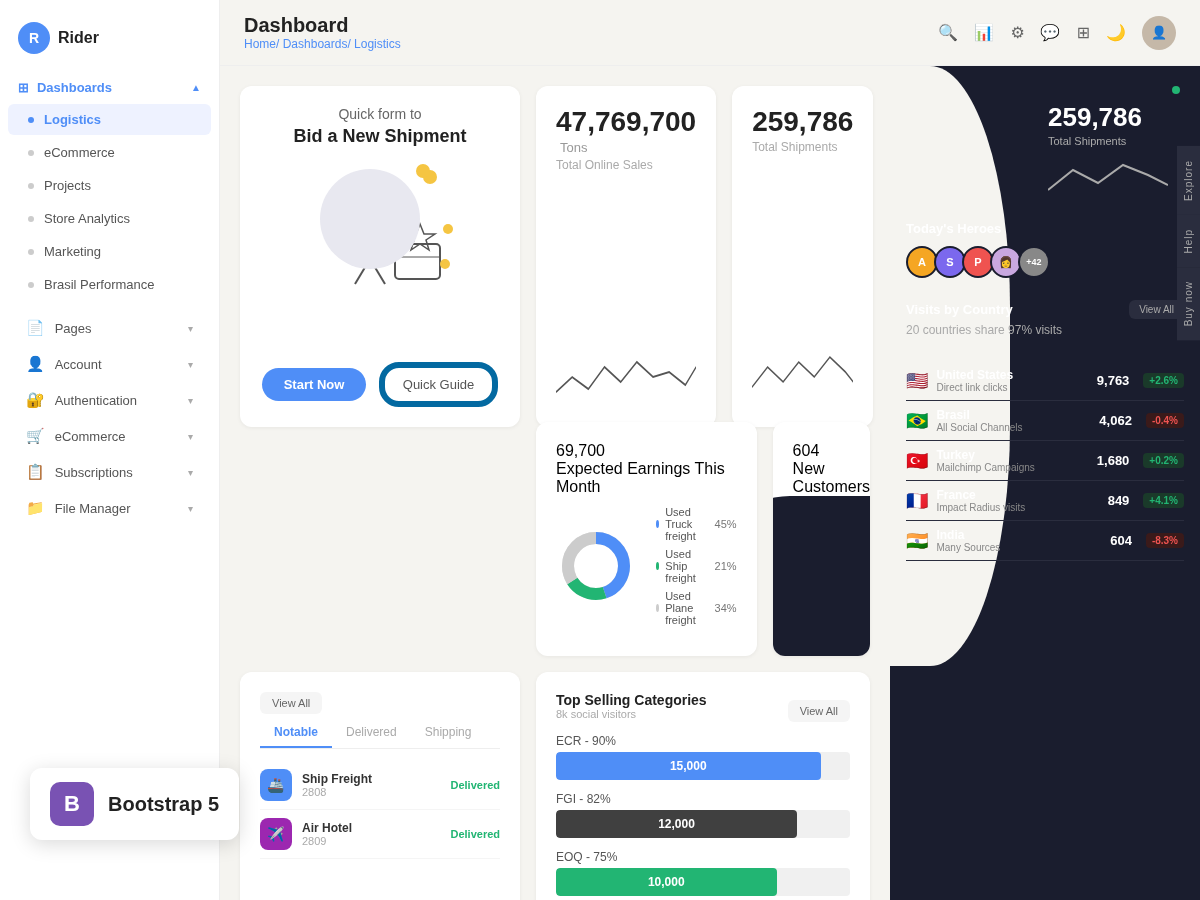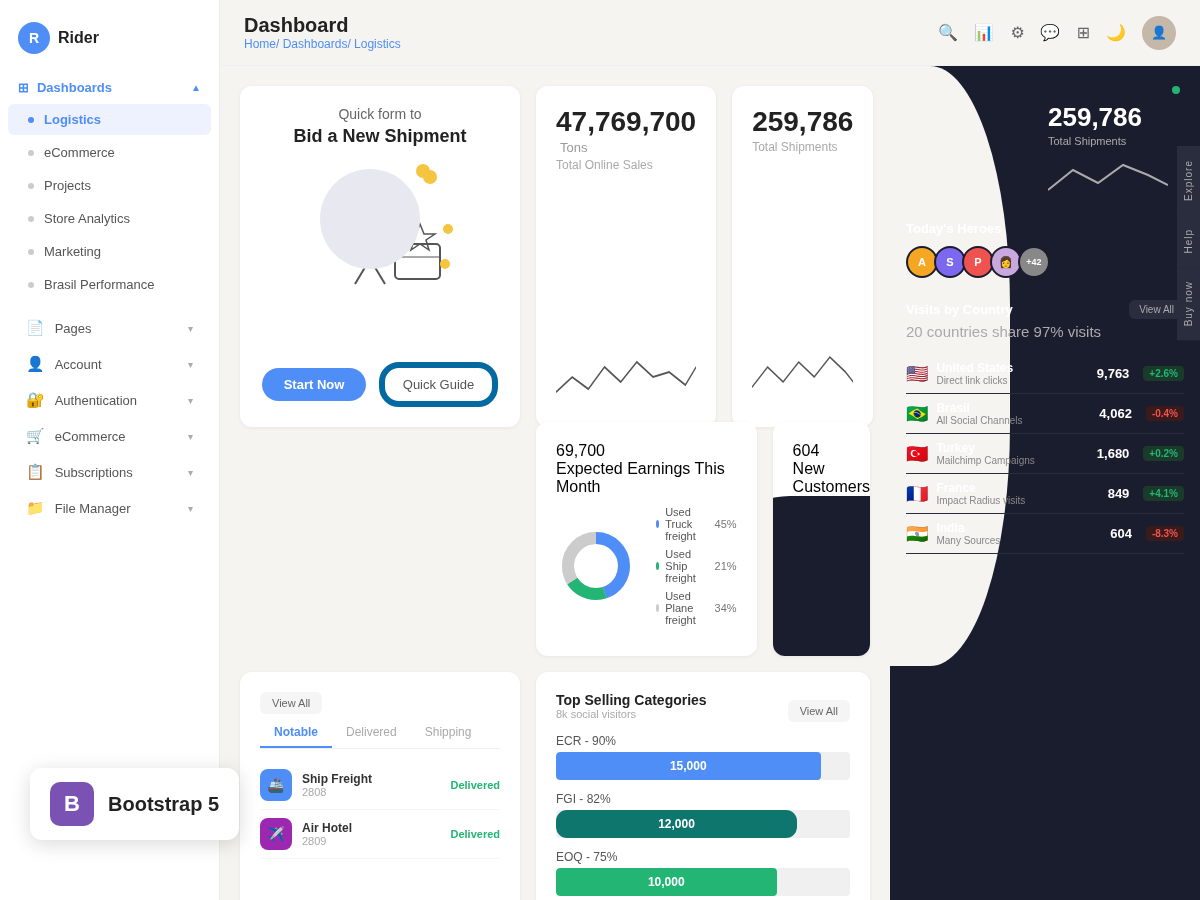--- a/index.html
+++ b/index.html
@@ -289,21 +289,21 @@
     .hero-avatar {
       width: 32px; height: 32px; border-radius: 50%;
       display: flex; align-items: center; justify-content: center;
       font-size: 11px; font-weight: 700; color: #fff;
       border: 2px solid #1a1d2e;
     }
 
     
     .visits-section { padding: 12px 16px; flex: 1; }
     .visits-header { display: flex; align-items: center; justify-content: space-between; margin-bottom: 4px; }
-    .visits-subtitle { font-size: 15px; color: #aaa; margin-bottom: 14px; }
+    .visits-subtitle { font-size: 12px; color: #aaa; margin-bottom: 24px; }
     .view-all-dark {
       background: #2a2d3e;
       border: none;
       border-radius: 6px;
       padding: 4px 10px;
       font-size: 10px;
       color: #aaa;
       cursor: pointer;
     }
     .country-item {
@@ -630,21 +630,21 @@
           <div>
             <div class="cat-bar-item">
               <div class="cat-bar-label">ECR - 90%</div>
               <div class="cat-bar-track">
                 <div class="cat-bar-fill" style="width:90%;background:#4f8ef7;">15,000</div>
               </div>
             </div>
             <div class="cat-bar-item">
               <div class="cat-bar-label">FGI - 82%</div>
               <div class="cat-bar-track">
-                <div class="cat-bar-fill" style="width:82%;background:#0f766e;border-radius:11px;">12,000</div>
+                <div class="cat-bar-fill" style="width:82%;background:#404040;">12,000</div>
               </div>
             </div>
             <div class="cat-bar-item">
               <div class="cat-bar-label">EOQ - 75%</div>
               <div class="cat-bar-track">
                 <div class="cat-bar-fill" style="width:75%;background:#22b573;">10,000</div>
               </div>
             </div>
             <div class="cat-bar-item">
               <div class="cat-bar-label">FMG - 60%</div>

